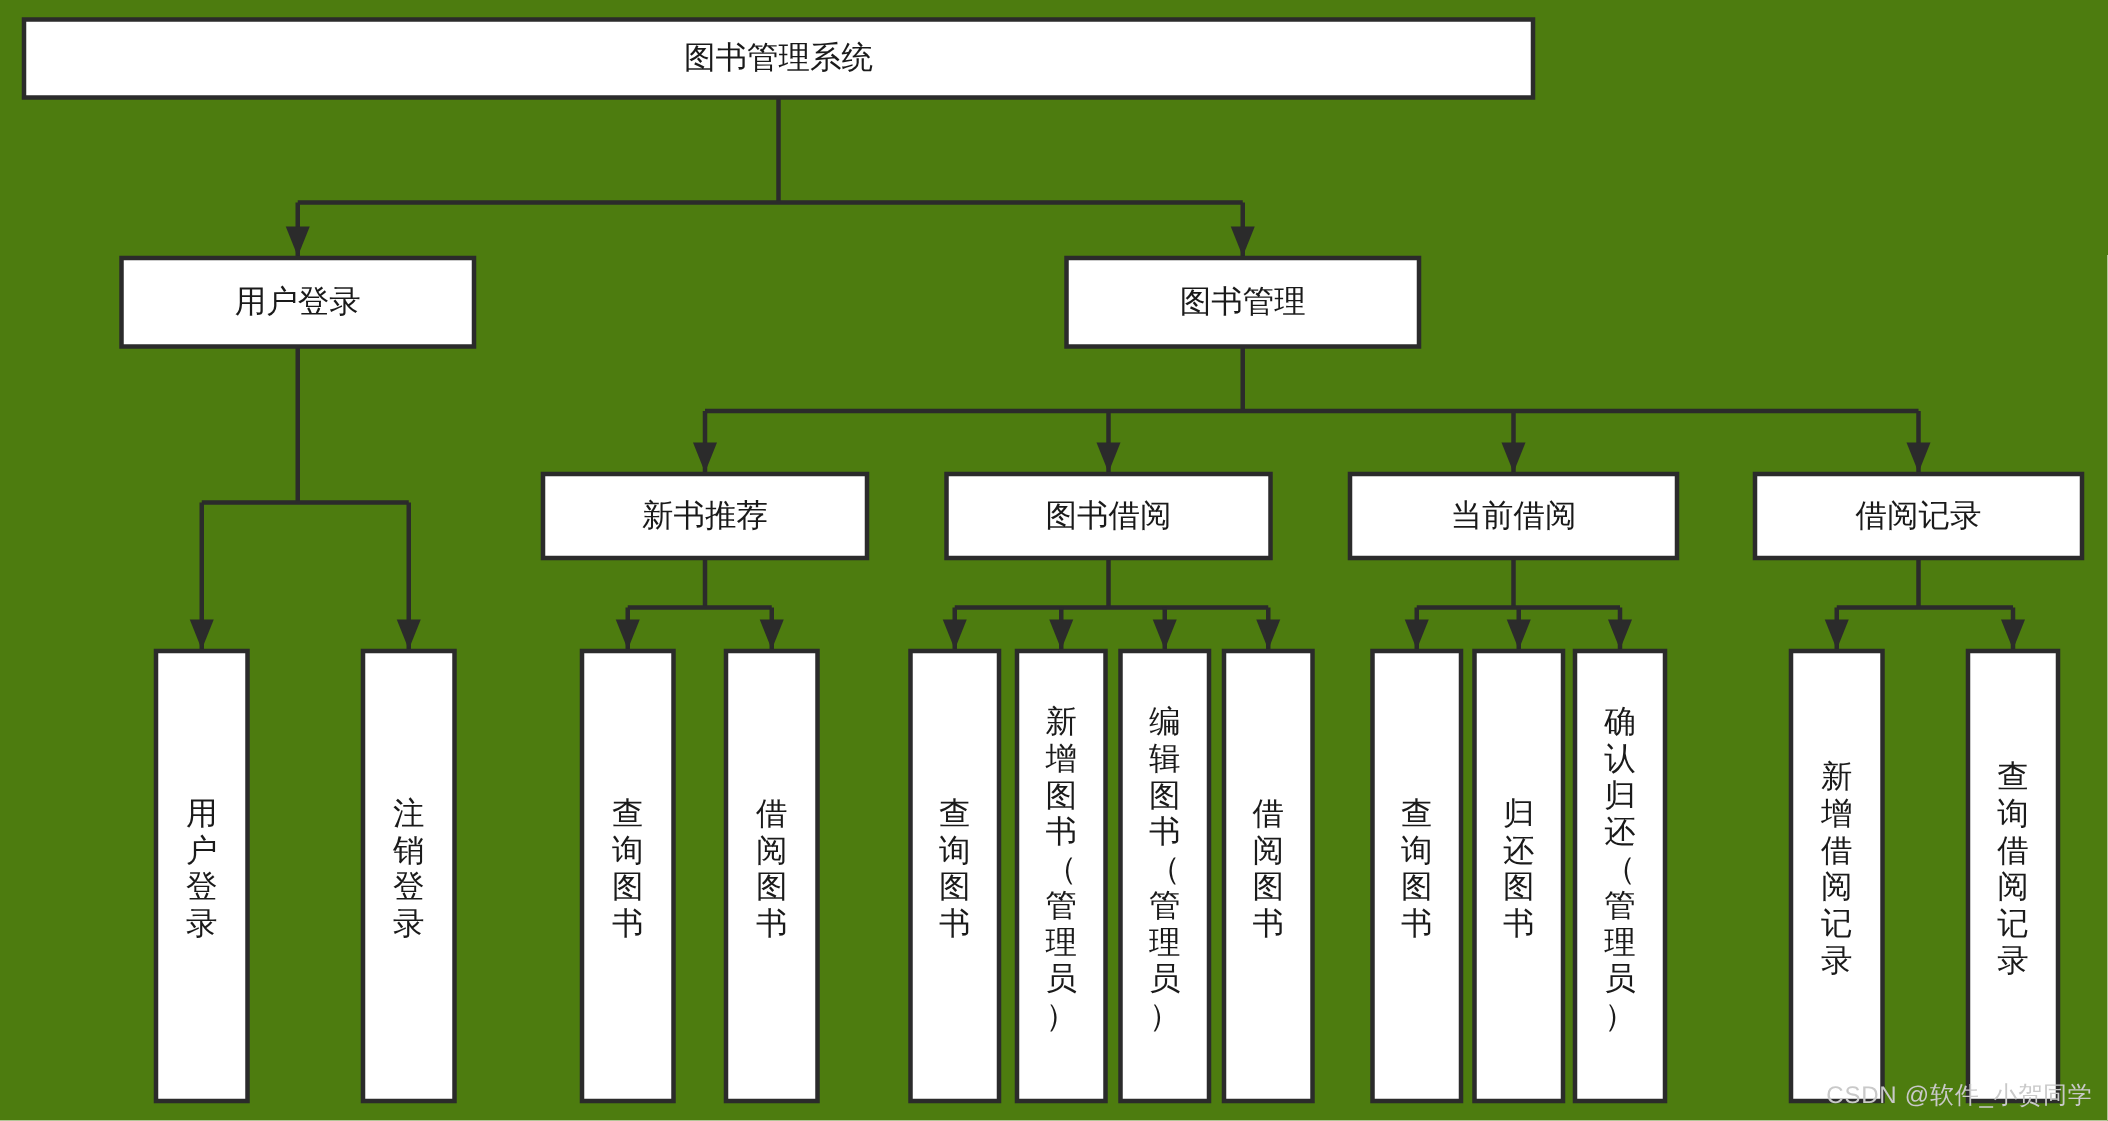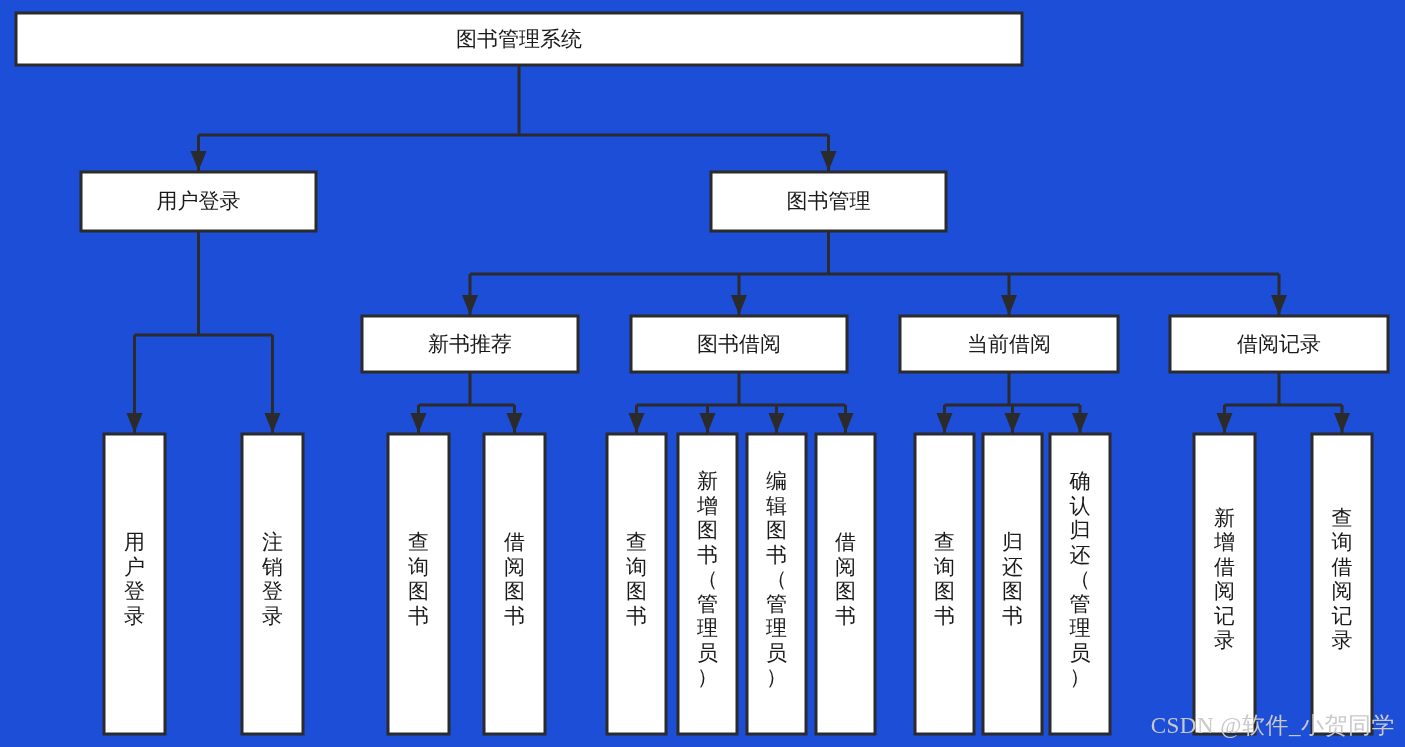--- a/index.html
+++ b/index.html
@@ -7,21 +7,21 @@
     padding: 0;
     background: #ffffff;
   }
   body {
     font-family: "Liberation Sans", "DejaVu Sans", sans-serif;
   }
   #stage {
     position: relative;
     width: 1405px;
     height: 747px;
-    background: #1d4ed8;
+    background: #4d7c0f;
     overflow: hidden;
   }
   #diagram-svg {
     position: absolute;
     left: 0;
     top: 0;
     width: 1405px;
     height: 747px;
     display: block;
   }
@@ -50,22 +50,22 @@
   .node-label-vertical {
     fill: #1a1a1a;
     font-family: "Liberation Sans", "DejaVu Sans", sans-serif;
     font-size: 21px;
     text-anchor: middle;
   }
   .watermark {
     position: absolute;
     right: 10px;
     bottom: 6px;
-    font-family: Liberation Serif, serif;
-    font-size: 23px;
+    font-family: Liberation Sans, sans-serif;
+    font-size: 16px;
     color: #c9c9c9;
     white-space: nowrap;
     letter-spacing: 0.5px;
     user-select: none;
   }
 </style>
 </head>
 <body>
 
 <div id="stage">

